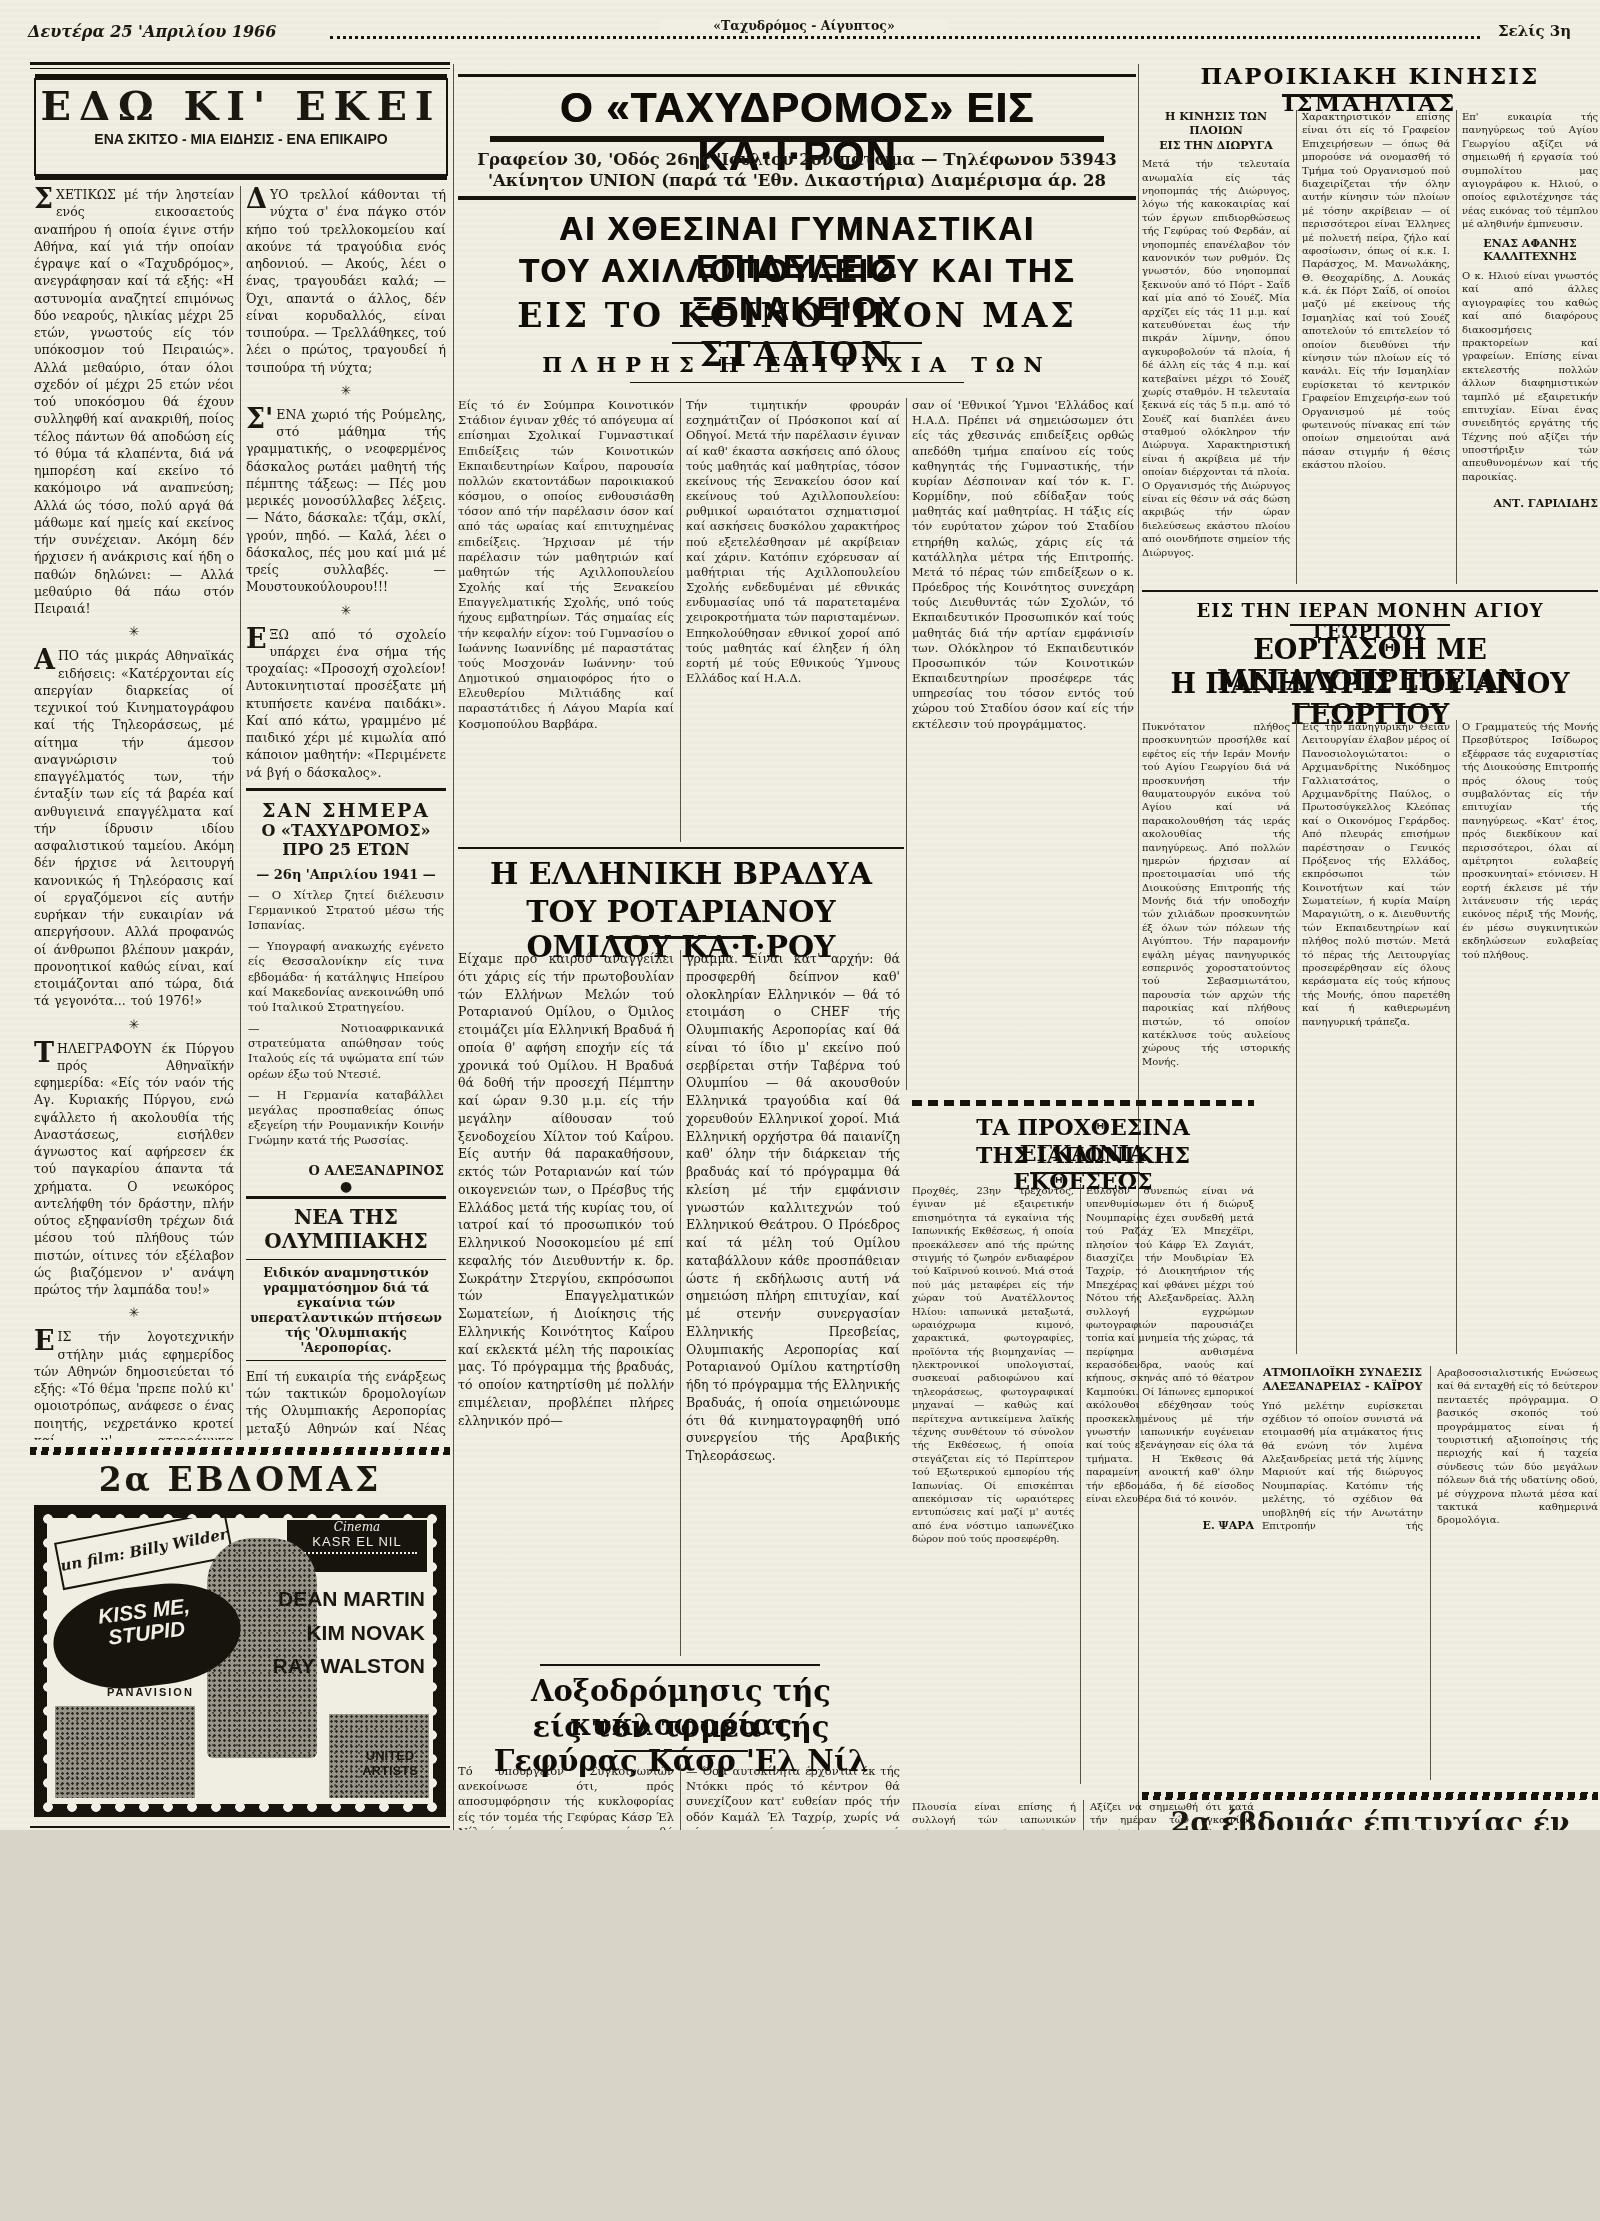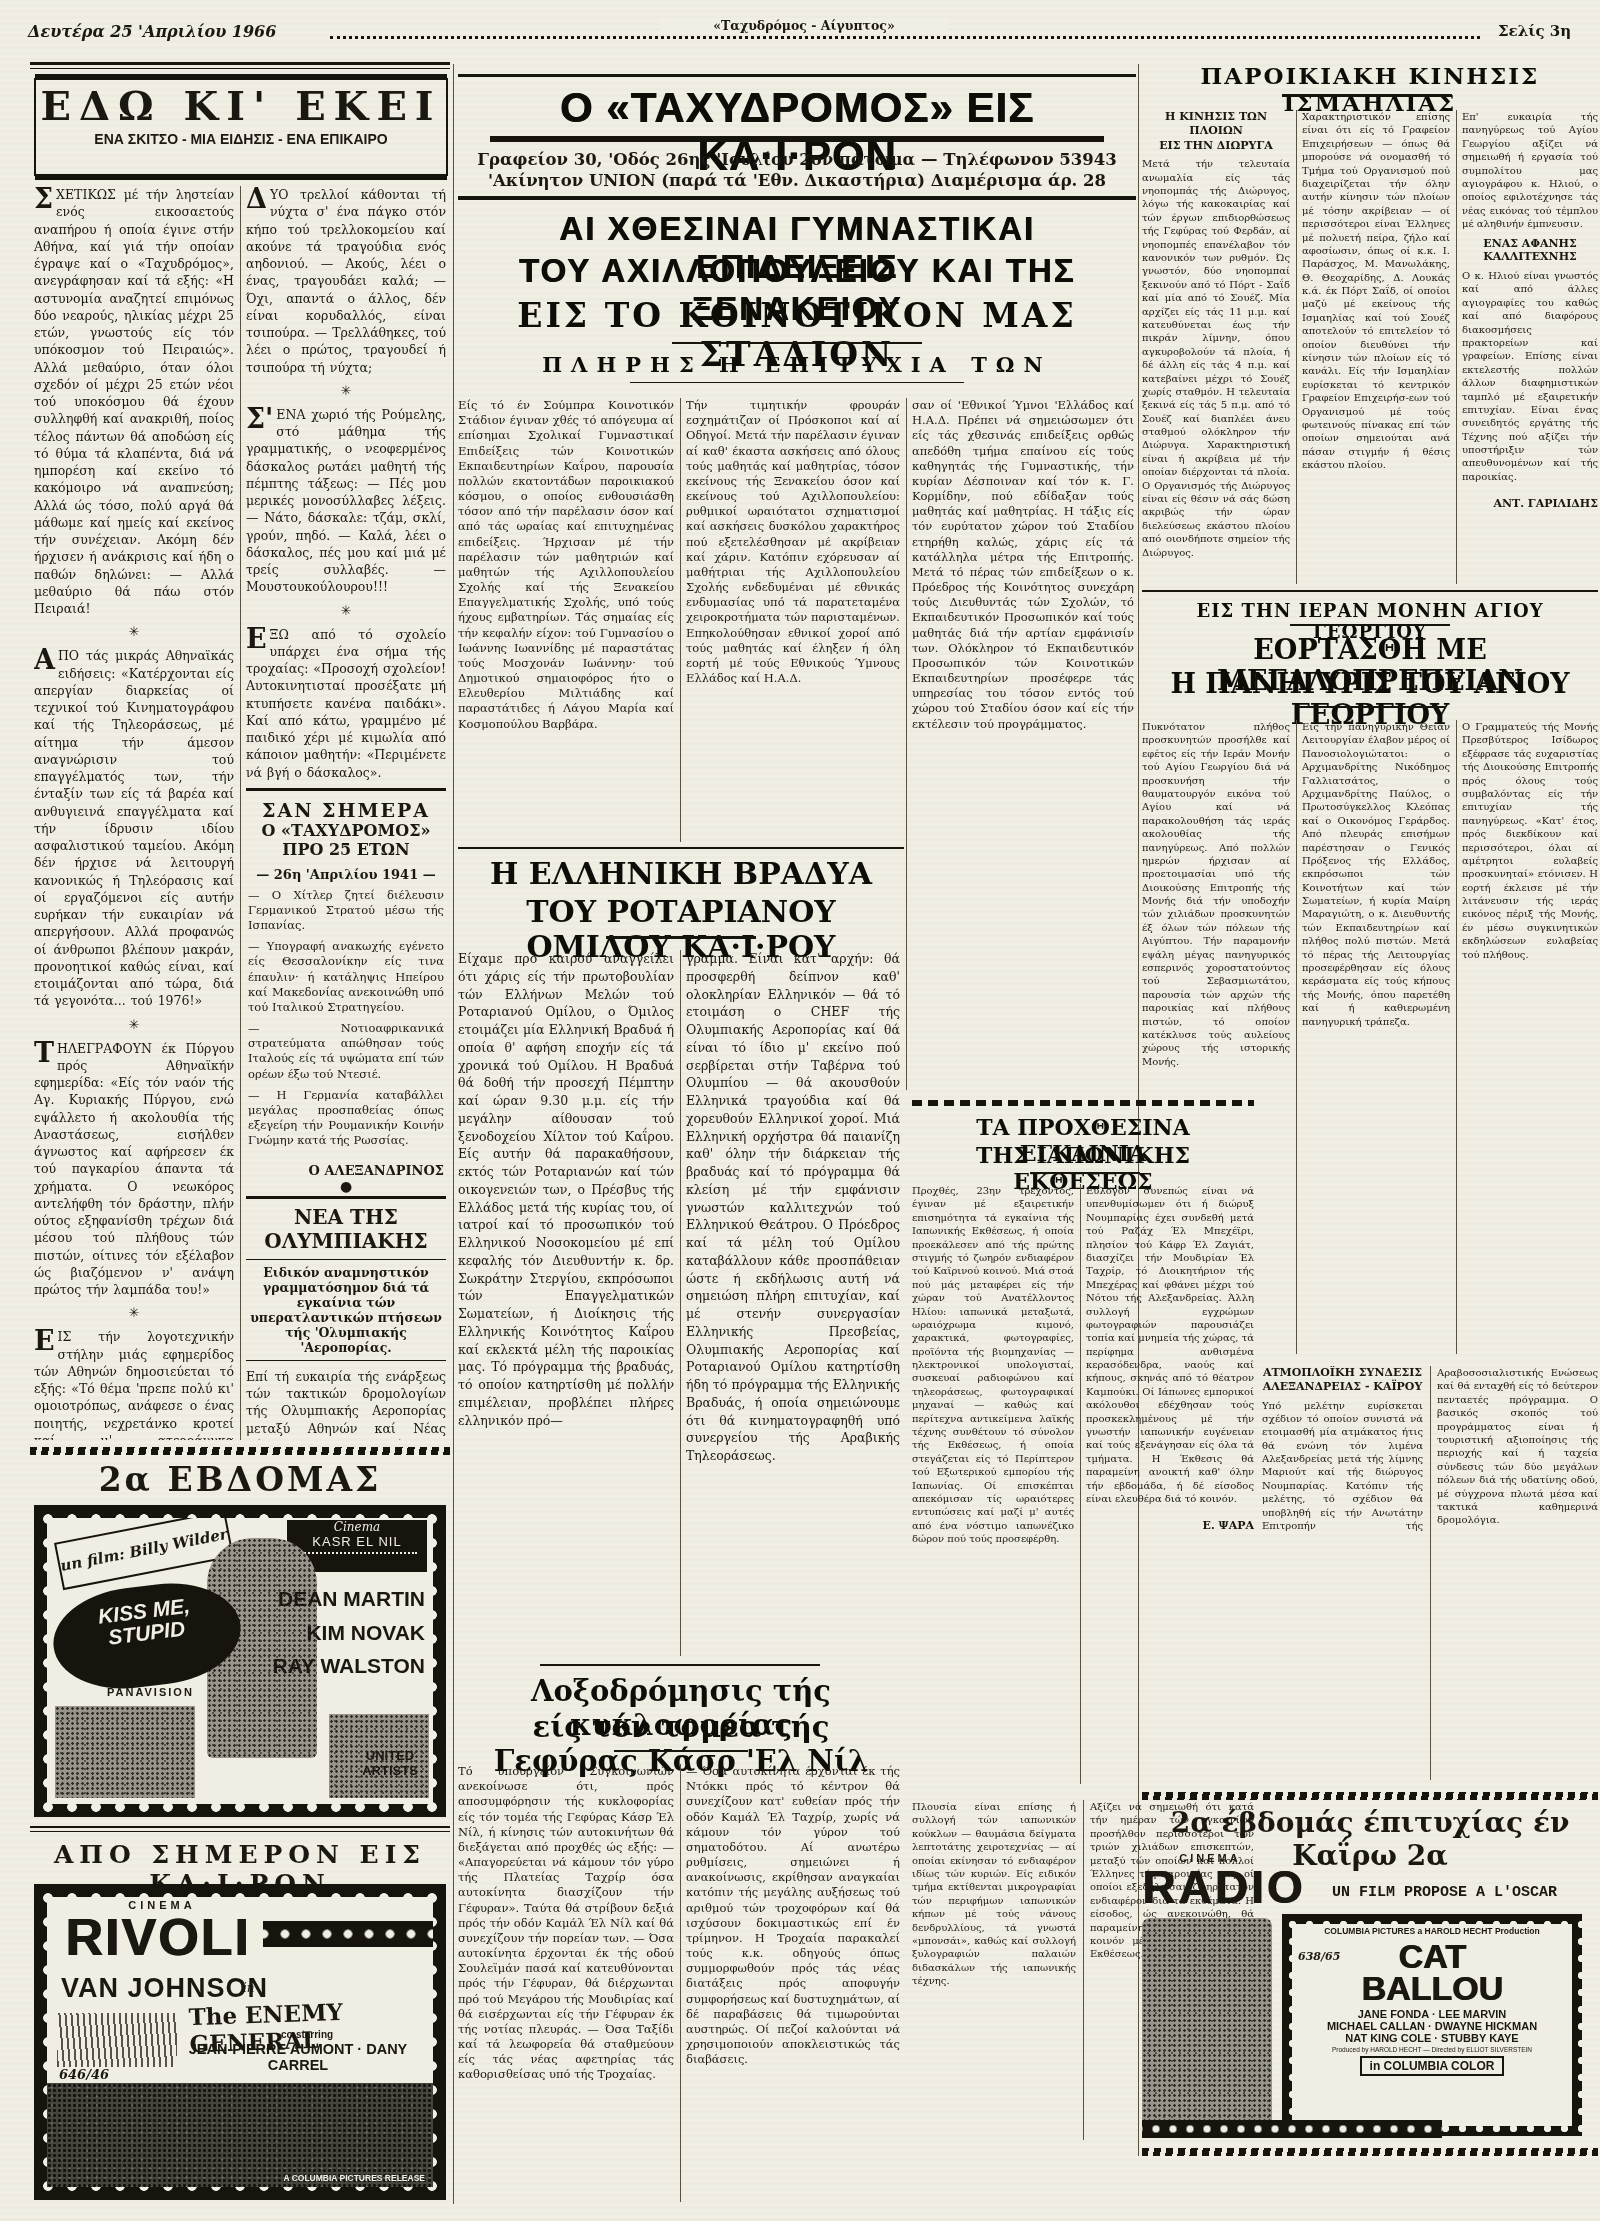--- a/index.html
+++ b/index.html
@@ -1,16 +1,16 @@
 <!DOCTYPE html>
 <html><head>
 <meta charset="utf-8">
 <style>
   html,body{margin:0;padding:0;background:#d8d4c8}
-  #page{position:relative;width:1600px;height:2221px;background:#f1eee4;
+  #page{position:relative;width:1600px;height:1830px;background:#f1eee4;
     background-image:repeating-linear-gradient(0deg,rgba(60,50,30,.02) 0 3px,transparent 3px 6px);
     font-family:"DejaVu Serif",serif;color:#1b1812;overflow:hidden}
   .abs{position:absolute}
   .center{text-align:center}
   .sans{font-family:"Liberation Sans","DejaVu Sans",sans-serif}
   .mono{font-family:"Liberation Mono","DejaVu Sans Mono",monospace}
   .bp{font-size:12.5px;line-height:1.38;text-align:justify;margin:0 0 7px;word-spacing:1px}
   .bp2{font-size:11.5px;line-height:1.32;text-align:justify;margin:0 0 6px}
   .bp3{font-size:10px;line-height:1.34;text-align:justify;margin:0 0 6px}
   .dropcap::first-letter{font-size:27px;font-weight:bold;float:left;line-height:.85;padding:2px 3px 0 0}
@@ -75,21 +75,21 @@
     <div class="ornament">✳</div>
     <p class="bp dropcap">Σ' ΕΝΑ χωριό τής Ρούμελης, στό μάθημα τής γραμματικής, ο νεοφερμένος δάσκαλος ρωτάει μαθητή τής πέμπτης τάξεως: — Πές μου μερικές μονοσύλλαβες λέξεις. — Νάτο, δάσκαλε: τζάμ, σκλί, γρούν, πηδό. — Καλά, λέει ο δάσκαλος, πές μου καί μιά μέ τρείς συλλαβές. — Μουστουκούλουρου!!!</p>
     <div class="ornament">✳</div>
     <p class="bp dropcap">ΕΞΩ από τό σχολείο υπάρχει ένα σήμα τής τροχαίας: «Προσοχή σχολείον! Αυτοκινητισταί προσέξατε μή κτυπήσετε κανένα παιδάκι». Καί από κάτω, γραμμένο μέ παιδικό χέρι μέ κιμωλία από κάποιον μαθητήν: «Περιμένετε νά βγή ο δάσκαλος».</p>
 
     <div class="boxblock">
       <div class="center" style="font-size:19px;font-weight:bold;letter-spacing:2px">ΣΑΝ ΣΗΜΕΡΑ</div>
       <div class="center" style="font-size:16px;font-weight:bold;">Ο «ΤΑΧΥΔΡΟΜΟΣ» ΠΡΟ 25 ΕΤΩΝ</div>
       <div class="center" style="font-size:13px;font-weight:bold;margin:8px 0 6px">— 26η 'Απριλίου 1941 —</div>
       <p class="bp2">— Ο Χίτλερ ζητεί διέλευσιν Γερμανικού Στρατού μέσω τής Ισπανίας.</p>
-      <p class="bp2">— Υπογραφή ανακωχής εγένετο είς Θεσσαλονίκην είς τινα έπαυλιν· ή κατάληψις Ηπείρου καί Μακεδονίας ανεκοινώθη υπό τού Ιταλικού Στρατηγείου.</p>
+      <p class="bp2">— Υπογραφή ανακωχής εγένετο είς Θεσσαλονίκην είς τινα εβδομάδα· ή κατάληψις Ηπείρου καί Μακεδονίας ανεκοινώθη υπό τού Ιταλικού Στρατηγείου.</p>
       <p class="bp2">— Νοτιοαφρικανικά στρατεύματα απώθησαν τούς Ιταλούς είς τά υψώματα επί τών ορέων έξω τού Ντεσιέ.</p>
       <p class="bp2">— Η Γερμανία καταβάλλει μεγάλας προσπαθείας όπως εξεγείρη τήν Ρουμανικήν Κοινήν Γνώμην κατά τής Ρωσσίας.</p>
       <div class="sig" style="font-size:13px">Ο    ΑΛΕΞΑΝΔΡΙΝΟΣ</div>
       <div class="center" style="font-size:14px;line-height:.6;margin-top:4px">●</div>
     </div>
 
     <div>
       <div class="center" style="font-size:20px;font-weight:bold;margin:4px 0 6px">ΝΕΑ ΤΗΣ ΟΛΥΜΠΙΑΚΗΣ</div>
       <div class="center" style="font-size:12.5px;font-weight:bold;border-top:1px solid #17140d;border-bottom:1px solid #17140d;padding:5px 2px;margin-bottom:7px">Ειδικόν αναμνηστικόν γραμματόσημον διά τά εγκαίνια τών υπερατλαντικών πτήσεων τής 'Ολυμπιακής 'Αεροπορίας.</div>
       <p class="bp">Επί τή ευκαιρία τής ενάρξεως τών τακτικών δρομολογίων τής Ολυμπιακής Αεροπορίας μεταξύ Αθηνών καί Νέας Υόρκης, ή Γενική Διεύθυνσις τών Ελληνικών Ταχυδρομείων, εκτιμώσα δεόντως τό έξοχον γεγονός τής εγκαινιάσεως τών ελληνικών υπερατλαντικών πτήσεων, θά εκδώση ειδικόν αναμνηστικόν γραμματόσημον τό οποίον θά τεθή είς κυκλοφορίαν τήν 26ην Μαΐου έ.έ. Τό γραμματόσημον, αξίας 6 δρχ., εφιλοτεχνήθη υπό τού γνωστού χαράκτου κ. Α. Τάσου καί απεικονίζει έν έκ τών τριών παραγγελθέντων υπό τής Ολυμπιακής Αεροπορίας αεριωθουμένων τύπου BOEING 707 - 320 τά οποία θά εκτελούν τάς υπερατλαντικάς πτήσεις. Η ποσότης τών εκδιδομένων γραμματοσήμων ανέρχεται είς 1.000.000 τεμάχια.</p>

